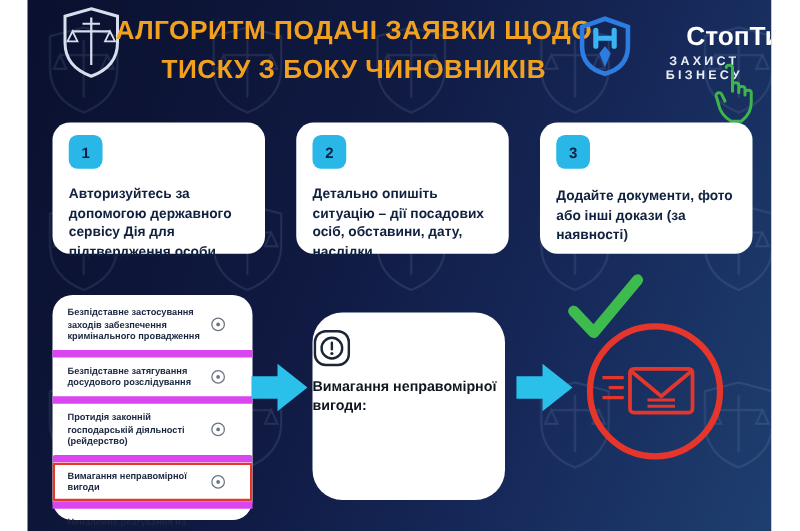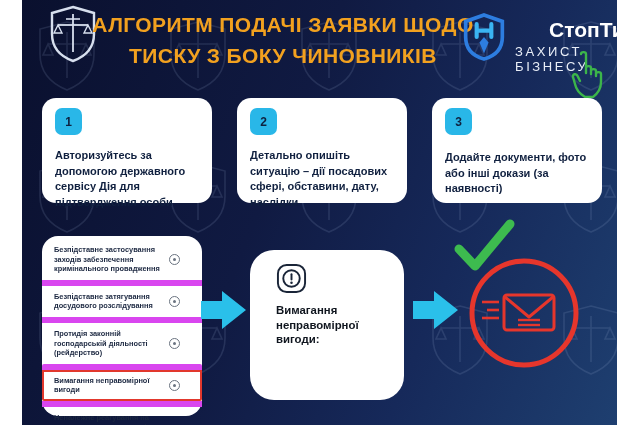--- a/index.html
+++ b/index.html
@@ -22,21 +22,21 @@
   
   .gov-emblem { position:absolute; left:26px; top:5px; width:50px; height:58px; }
   .title {
     position:absolute; left:70px; top:9px; width:382px;
     color:#f2a11f; font-weight:800; font-size:21px; line-height:31px;
     text-align:center; letter-spacing:.4px;
   }
   .brand { position:absolute; left:440px; top:10px; width:150px; }
   .brand-shield { position:absolute; left:0; top:2px; width:44px; height:50px; }
   .brand-name { position:absolute; left:52px; top:8px; color:#ffffff; font-weight:800; font-size:21px;margin-left:35px; }
-  .brand-tagline { position:absolute; left:53px; top:34px; color:#e9eef7; font-weight:400; font-size:13px; letter-spacing:2.6px; }
+  .brand-tagline { position:absolute; left:53px; top:34px; color:#e9eef7; font-weight:700; font-size:10px; letter-spacing:2.6px;text-align:center; }
   .hand-icon { position:absolute; left:543px; top:50px; width:42px; height:50px; }
 
   
   .step-card {
     position:absolute; top:98px; width:170px; height:105px;
     background:#ffffff; border-radius:14px;
   }
   .step-card.c1 { left:20px; } .step-card.c2 { left:215px; } .step-card.c3 { left:410px; }
   .step-badge {
     position:absolute; left:13px; top:10px; width:27px; height:27px;
@@ -70,21 +70,21 @@
     flex-shrink:0; position:relative;
   }
   .radio-icon::after {
     content:""; position:absolute; left:50%; top:50%; width:3px; height:3px;
     margin:-1.5px 0 0 -1.5px; background:#6a7380; border-radius:50%;
   }
 
   
   .detail-card {
     position:absolute; left:228px; top:250px; width:154px; height:150px;
-    background:#ffffff; border-radius:24px; padding:13px 26px;
+    background:#ffffff; border-radius:24px; padding:13px 0;
   }
   .alert-icon { width:31px; height:31px; display:block; }
   .detail-heading { margin-top:9px; color:#10161f; font-weight:800; font-size:11.4px; line-height:14.5px; }
   .detail-body { margin-top:5px; color:#2b313b; font-weight:400; font-size:10.8px; line-height:14.5px; }
 
   
   .flow-arrow { position:absolute; width:45px; height:42px; }
   .arrow1 { left:179px; top:289px; }
   .arrow2 { left:391px; top:289px; }
   .check-icon { position:absolute; left:430px; top:218px; width:64px; height:58px; }
@@ -137,21 +137,21 @@
     <svg class="hand-icon" viewBox="0 0 42 50">
       <path d="M16,4 c0,-2.5 5,-2.5 5,0 V23 M21,18 c0,-2.5 5,-2.5 5,0 v6 M26,21 c0,-2.5 5,-2.5 5,0 v5 M31,24 c0,-2.5 5,-2.5 5,0 v8 c0,8 -4,12 -8,15 h-8 c-5,-3 -9,-8 -10,-13 l-2,-7 c-0.8,-3 3.4,-4 4.6,-1 l2.4,5" fill="none" stroke="#3cb54a" stroke-width="2.4" stroke-linecap="round" stroke-linejoin="round"></path>
     </svg>
 
     <div class="step-card c1">
       <div class="step-badge">1</div>
       <div class="step-text">Авторизуйтесь за допомогою державного сервісу Дія для підтвердження особи</div>
     </div>
     <div class="step-card c2">
       <div class="step-badge">2</div>
-      <div class="step-text">Детально опишіть ситуацію – дії посадових сфері, обставини, дату, наслідки</div>
+      <div class="step-text">Детально опишіть ситуацію – дії посадових осіб, обставини, дату, наслідки</div>
     </div>
     <div class="step-card c3">
       <div class="step-badge">3</div>
       <div class="step-text">Додайте документи, фото або інші докази (за наявності)</div>
     </div>
 
     <div class="list-card">
       <div class="list-row">
         <div class="list-label">Безпідставне застосування заходів забезпечення кримінального провадження</div>
         <span class="radio-icon"></span>

